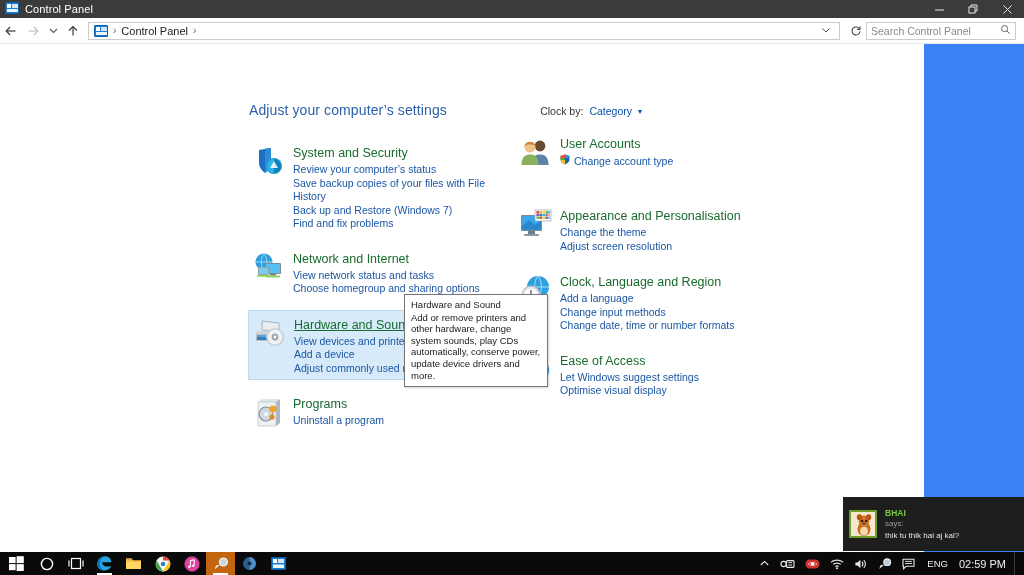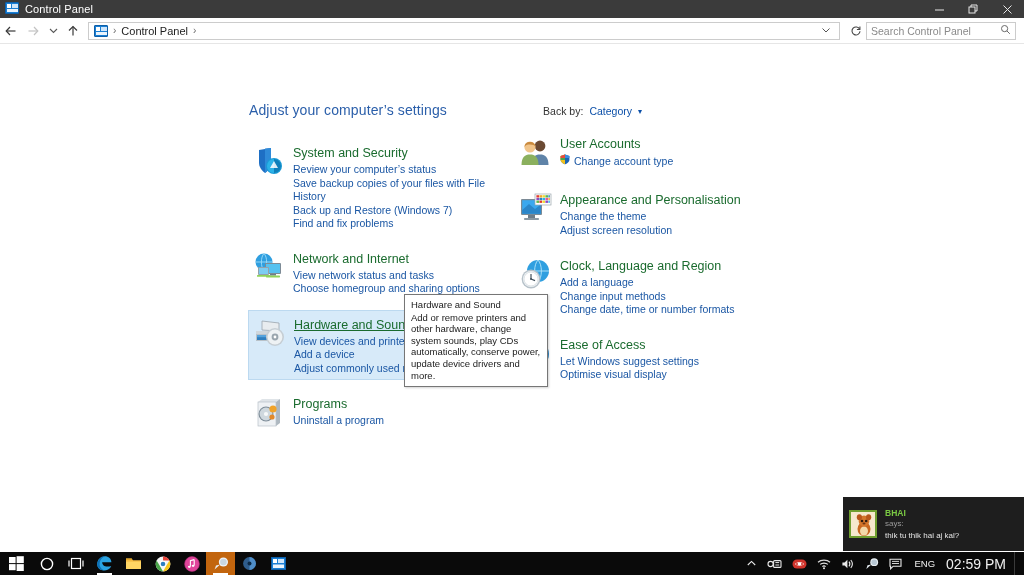--- a/index.html
+++ b/index.html
@@ -2,21 +2,21 @@
 <html><head>
 <meta charset="utf-8">
 <style>
   * { box-sizing: border-box; margin: 0; padding: 0; }
   html, body {
     width: 1024px; height: 575px;
     overflow: hidden;
     font-family: "Liberation Sans", sans-serif;
     background: #000;
   }
-  #screen { position: relative; width: 1024px; height: 575px; background:#ffffff; }
+  #screen { position: relative; width: 1024px; height: 575px; background:#3b82f6; }
 
   
   .titlebar {
     position:absolute; left:0; top:0; width:1024px; height:18px;
     background:#3b3b3b; display:flex; align-items:center;
   }
   .tb-icon { width:14px; height:14px; margin-left:5px; margin-right:6px; position:relative; flex:none; }
   .cp-glyph { width:14px; height:12px; background:#1a7fd4; border:1px solid #0e5fa8; position:relative; border-radius:1px; }
   .cp-glyph:before { content:""; position:absolute; left:1px; top:1px; width:4px; height:4px; background:#fff; }
   .cp-glyph:after { content:""; position:absolute; left:6px; top:1px; width:6px; height:4px; background:#cfe6fb; }
@@ -112,21 +112,21 @@
     width:29px; height:23px; display:flex; align-items:center; justify-content:center; position:relative; flex:none;
   }
   .tb-item.start { width:32px; }
   .tb-item.active-orange { background:#c2650e; }
   .tb-item.running:after {
     content:""; position:absolute; bottom:0; left:7px; width:15px; height:2px; background:#ffffff;
   }
   .tray { margin-left:auto; display:flex; align-items:center; height:23px; padding-right:4px; }
   .tray-item { padding:0 5px; display:flex; align-items:center; justify-content:center; color:#e9e9e9; font-size:10px; height:23px; }
   .tray-lang { font-size:9.5px; color:#f0f0f0; padding:0 7px; }
-  .tray-clock { font-size:14px; color:#f0f0f0; padding:0 8px 0 4px; }
+  .tray-clock { font-size:11px; color:#f0f0f0; padding:0 8px 0 4px; }
   .show-desktop { width:6px; height:23px; border-left:1px solid #3a3a3a; }
 </style>
 </head>
 <body>
 
 <div id="screen">
 
   <div class="titlebar">
     <div class="tb-icon">
       <div class="cp-glyph">
@@ -213,21 +213,21 @@
         </svg>
       </span>
     </div>
   </div>
 
   <div class="content">
 
     <div class="page-title">Adjust your computer’s settings</div>
 
     <div class="viewby">
-      <span class="viewby-label">Back by:</span>
+      <span class="viewby-label">Clock by:</span>
       <span class="viewby-value">Category</span>
       <span class="viewby-caret">▾</span>
     </div>
 
     <div class="col col-left">
 
       <div class="cat">
         <div class="cat-icon">
           <svg width="34" height="34" viewBox="0 0 34 34">
             <path d="M7 5 L19 3 L19 18 C19 24 13 28 13 28 C13 28 7 24 7 18 Z" fill="#1e6fc4"></path>
@@ -332,21 +332,21 @@
                 <path d="M5 0.6 L9.4 2 L9.4 4 L5 4 Z" fill="#3a8de0"></path>
                 <path d="M0.6 2 L5 0.6 L5 4 L0.6 4 Z" fill="#e64b3c"></path>
                 <path d="M0.6 4 L5 4 L5 6 L0.6 6 Z" fill="#4aa44a"></path>
               </svg>
             </span>
             <span>Change account type</span>
           </a>
         </div>
       </div>
 
-      <div class="cat" style="margin-top:12px;">
+      <div class="cat" style="margin-top:28px;">
         <div class="cat-icon">
           <svg width="34" height="34" viewBox="0 0 34 34">
             <rect x="2" y="7" width="21" height="16" rx="1" fill="#7b8a95"></rect>
             <rect x="3.2" y="8.2" width="18.6" height="13.6" fill="#3aa8ef"></rect>
             <path d="M3.2 18 L10 12 L16 17 L21.8 12.5 L21.8 21.8 L3.2 21.8 Z" fill="#2b86c9"></path>
             <rect x="9" y="23" width="7" height="3" fill="#6e7d88"></rect>
             <rect x="5" y="26" width="15" height="2" rx=".8" fill="#8b99a3"></rect>
             <rect x="16" y="2" width="16" height="11" fill="#ffffff" stroke="#9aa5ad" stroke-width=".7"></rect>
             <g>
               <rect x="17.4" y="3.2" width="2.6" height="2.3" fill="#e23b2e"></rect>

